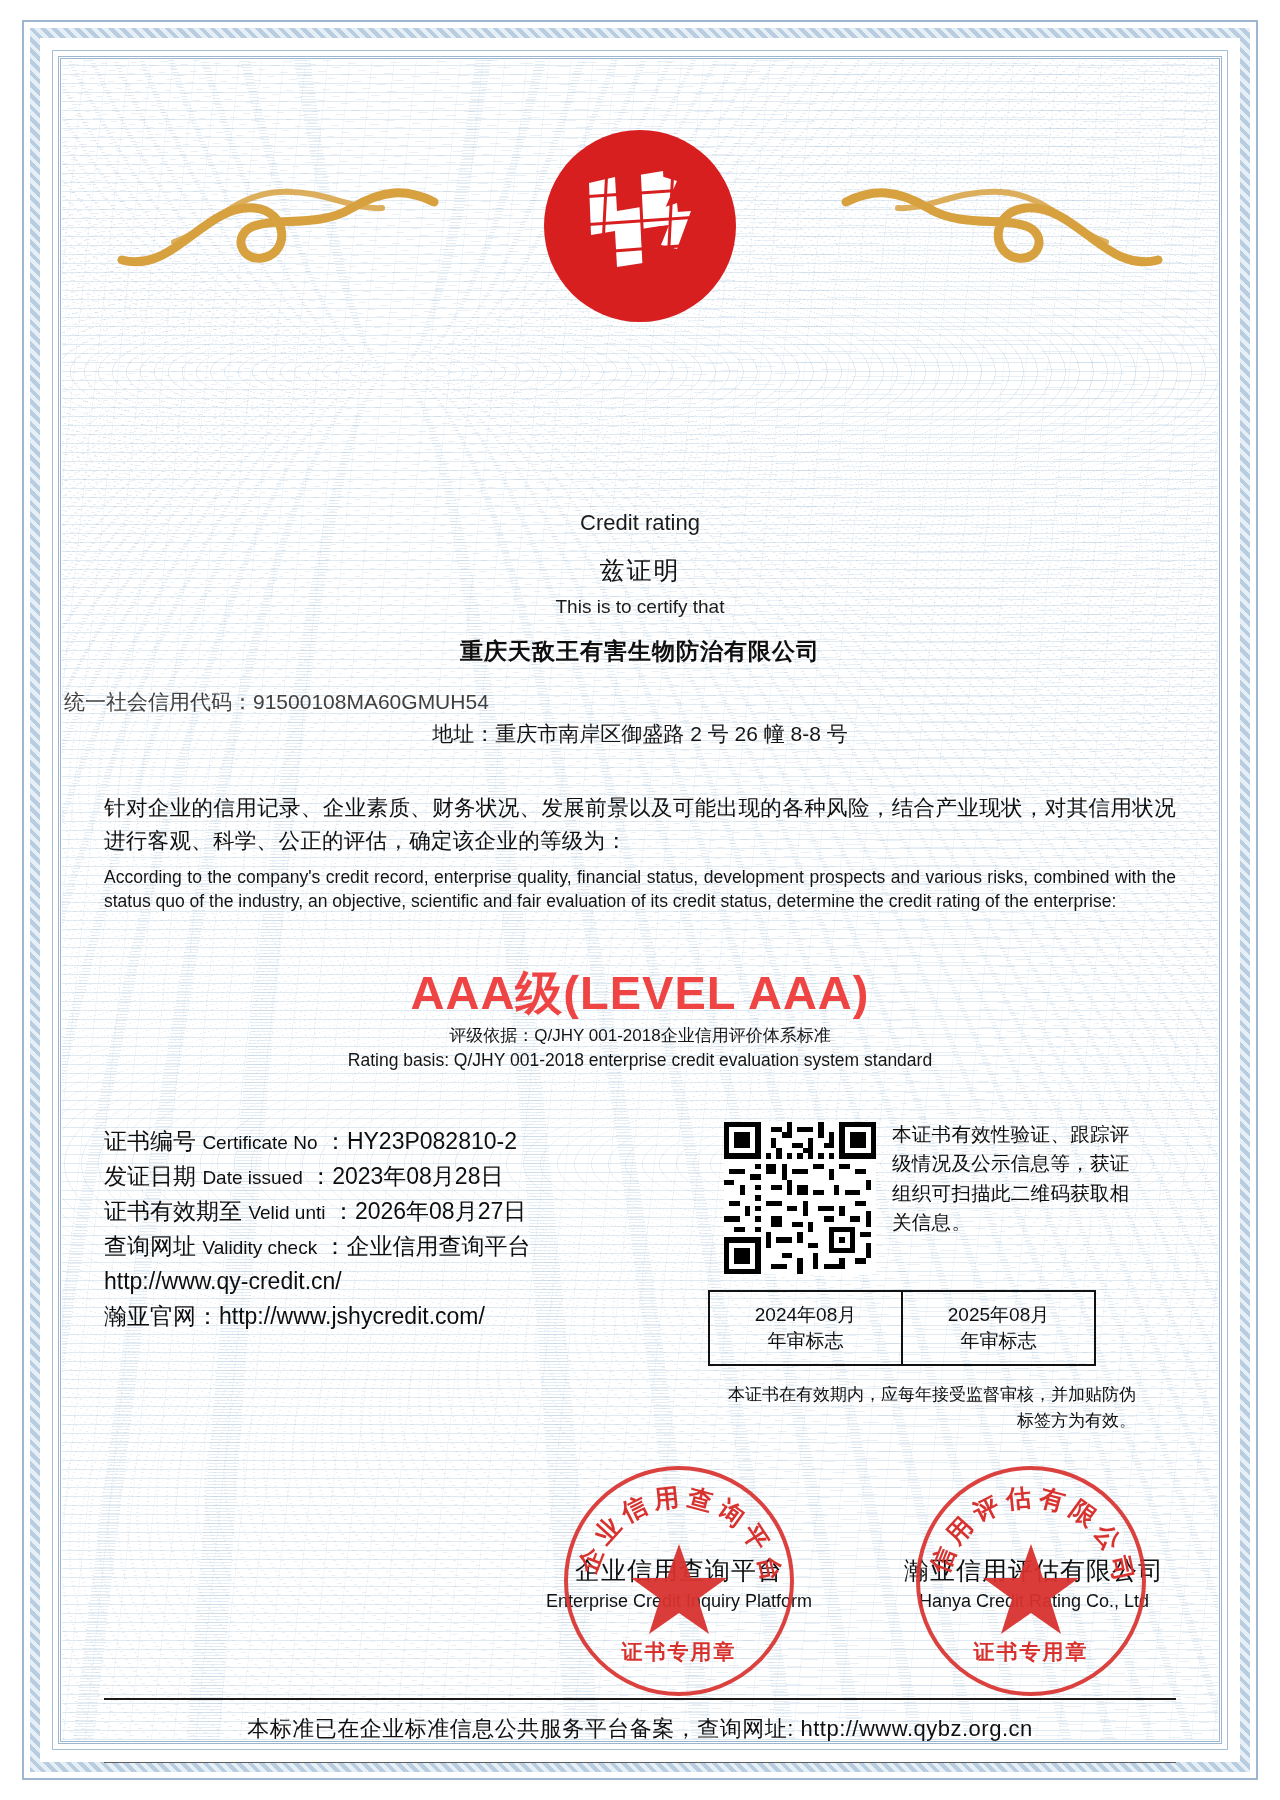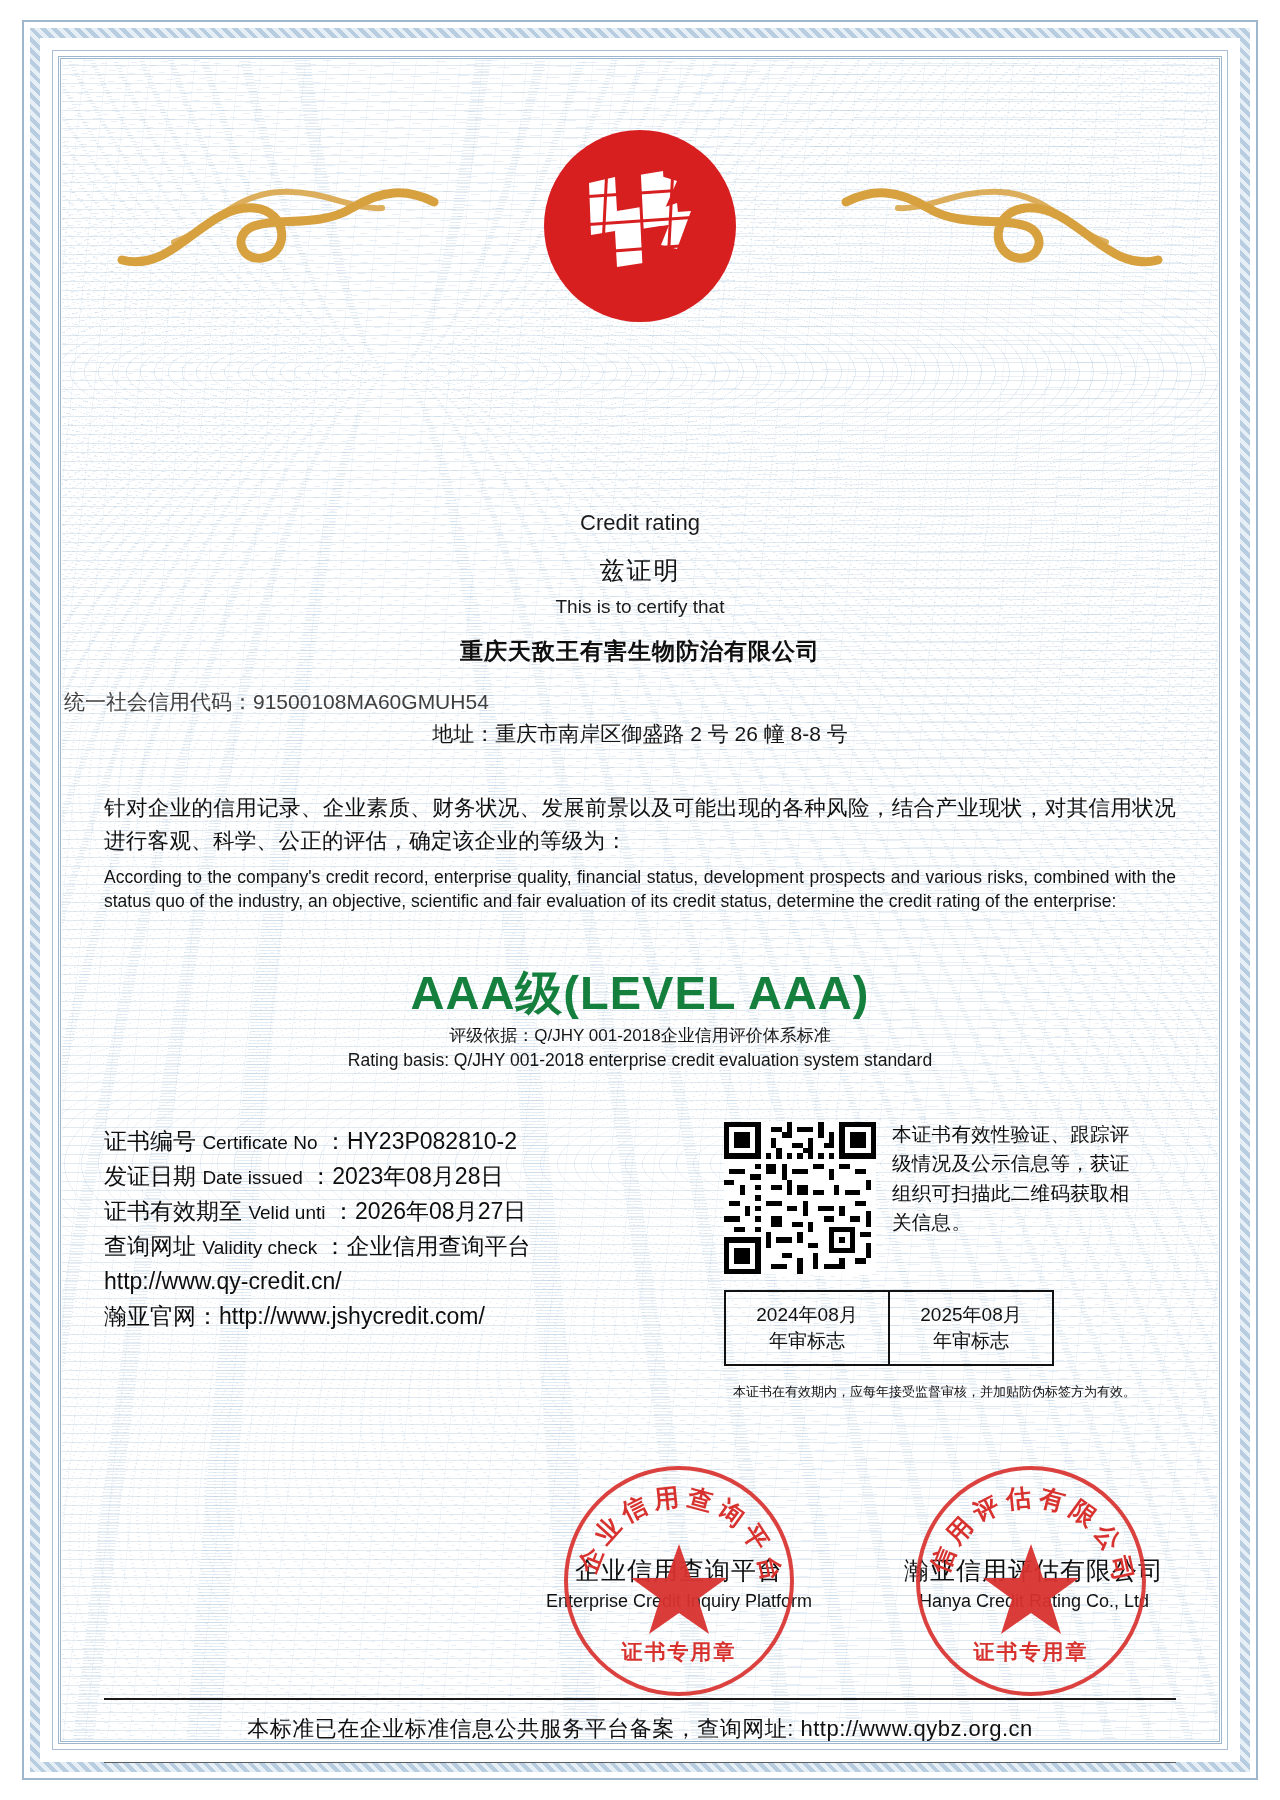--- a/index.html
+++ b/index.html
@@ -117,21 +117,21 @@
     font-size:21.5px;color:#101010;line-height:1.55;text-align:justify;
     letter-spacing:.3px;
   }
   .para-en{
     margin-top:6px;
     font-size:17.5px;color:#141414;line-height:1.42;text-align:justify;
   }
   
   .level{
     position:absolute;top:900px;left:0;right:0;text-align:center;
-    font-size:47px;font-weight:bold;color:#15803d;letter-spacing:1px;
+    font-size:47px;font-weight:bold;color:#ef4444;letter-spacing:1px;
   }
   .basis-cn{
     position:absolute;top:962px;left:0;right:0;text-align:center;
     font-size:17px;color:#151515;
   }
   .basis-en{
     position:absolute;top:988px;left:0;right:0;text-align:center;
     font-size:17.5px;color:#151515;
   }
   
@@ -143,33 +143,33 @@
   .info .row{white-space:nowrap;}
   
   .qr{
     position:absolute;top:1060px;left:660px;width:152px;height:152px;
   }
   .qr-note{
     position:absolute;top:1058px;left:828px;width:242px;
     font-size:19.5px;color:#0e0e0e;line-height:1.5;letter-spacing:.3px;
   }
   .stamp-boxes{
-    position:absolute;top:1228px;left:660px;width:330px;height:76px;
+    position:absolute;top:1228px;left:644px;width:388px;height:76px;
     display:flex;
     border-radius:18px;
   }
   .stamp-box{
     flex:1;border:2px solid #111;text-align:center;
     display:flex;flex-direction:column;justify-content:center;
     font-size:19px;color:#101010;line-height:1.35;
   }
   .stamp-box + .stamp-box{border-left:none;}
   .annual-note{
     position:absolute;top:1320px;left:660px;width:412px;
-    font-size:13px;color:#0e0e0e;line-height:1.55;text-align:right;
+    font-size:17px;color:#0e0e0e;line-height:1.55;text-align:right;
   }
   
   .seal{
     position:absolute;width:230px;height:230px;
   }
   .seal.left{left:500px;top:1404px;}
   .seal.right{left:852px;top:1404px;}
   .seal .ring{
     position:absolute;inset:0;border:4px solid #d8322f;border-radius:50%;
     opacity:.92;

